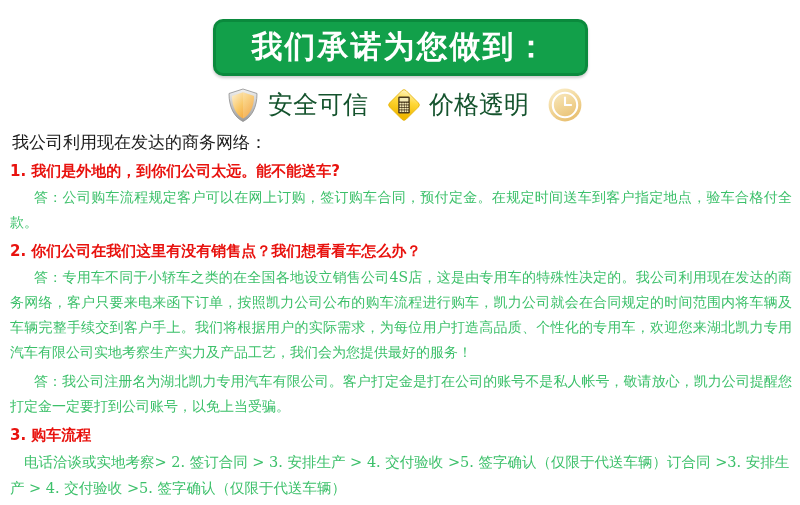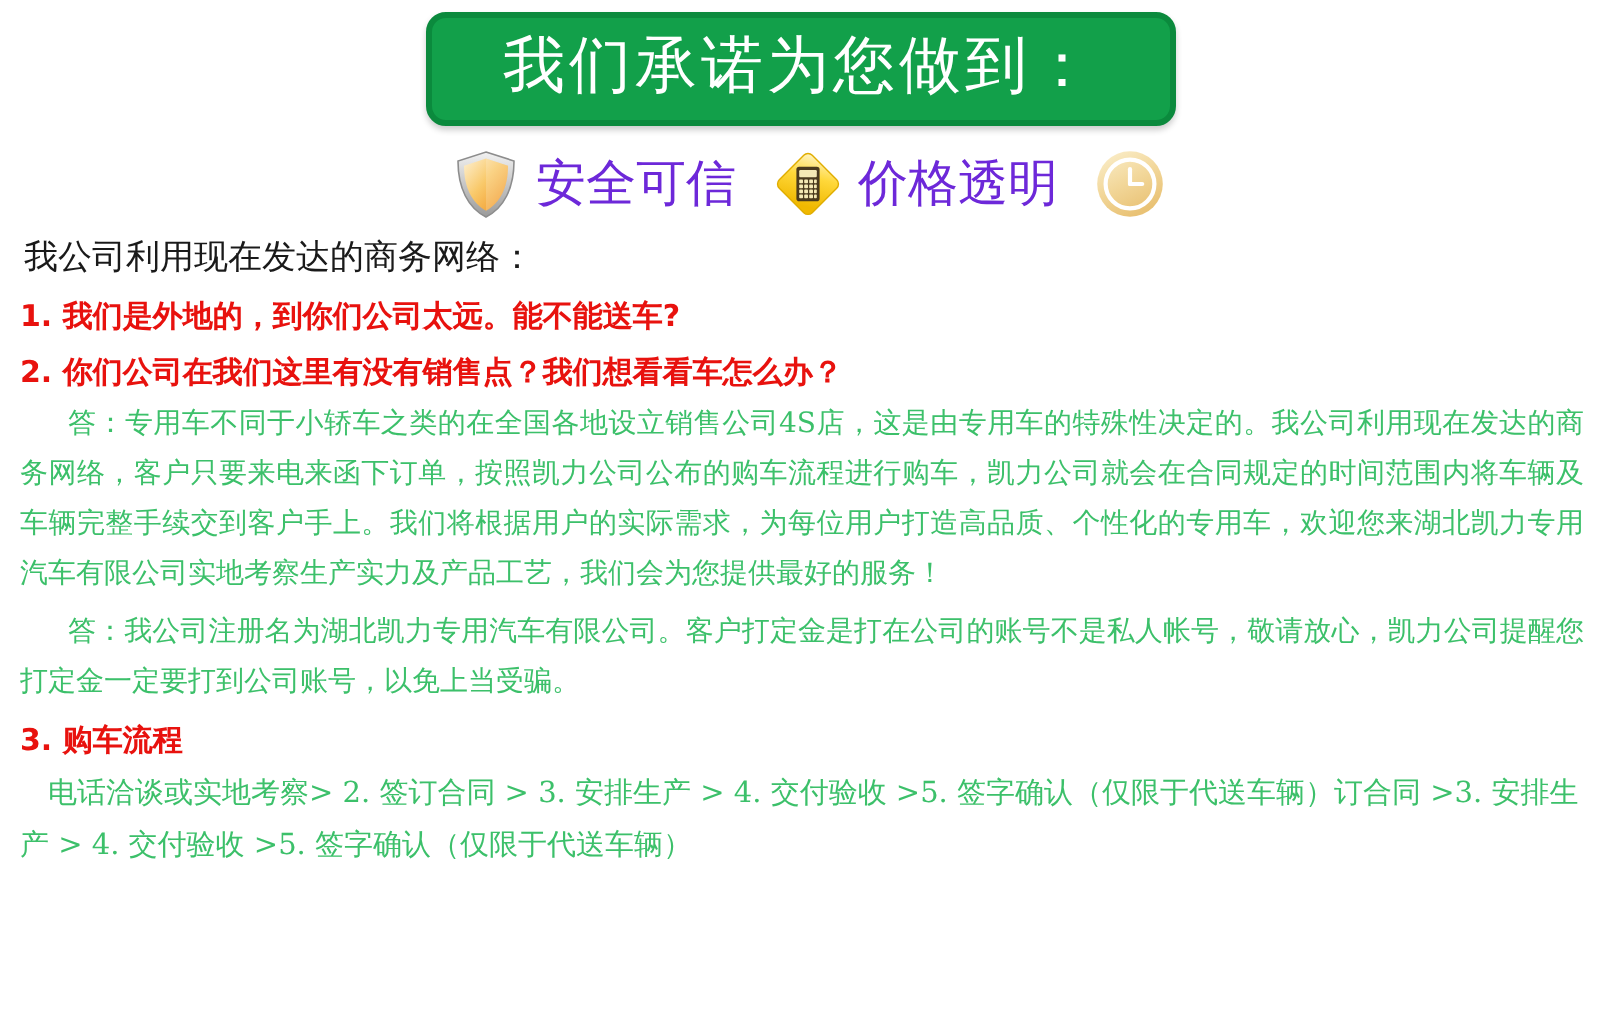--- a/index.html
+++ b/index.html
@@ -18,21 +18,22 @@
     width: 800px;
     height: 505px;
     background: #ffffff;
   }
 
   
   .banner-row {
     display: flex;
     justify-content: center;
     align-items: center;
-    padding-top: 6px;
+    padding-top: 19px;
+    font-weight: bold;
   }
   .banner {
     background: #12a04a;
     border: 3px solid #0b8a3d;
     border-radius: 10px;
     padding: 5px 36px 8px 36px;
     box-shadow: 0 2px 3px rgba(0,0,0,0.20);
   }
   .banner-text {
     color: #ffffff;
@@ -53,21 +54,21 @@
     padding-left: 8px;
   }
   .feature {
     display: flex;
     align-items: center;
     gap: 7px;
   }
   .feature-label {
     font-size: 25px;
     line-height: 30px;
-    color: #6d28d9;
+    color: #14532d;
     white-space: nowrap;
     font-family: "DejaVu Serif", "Liberation Serif", serif;
   }
   .ficon {
     width: 36px;
     height: 36px;
     flex: 0 0 36px;
     display: block;
   }
 
@@ -193,20 +194,21 @@
     </div>
 
 
   </div>
 
   <div class="content">
 
     <div class="heading">我公司利用现在发达的商务网络：</div>
 
     <div class="q">1. 我们是外地的，到你们公司太远。能不能送车?</div>
+    <div class="a">答：公司购车流程规定客户可以在网上订购，签订购车合同，预付定金。在规定时间送车到客户指定地点，验车合格付全款。</div>
 
     <div class="q">2. 你们公司在我们这里有没有销售点？我们想看看车怎么办？</div>
     <div class="a">答：专用车不同于小轿车之类的在全国各地设立销售公司4S店，这是由专用车的特殊性决定的。我公司利用现在发达的商务网络，客户只要来电来函下订单，按照凯力公司公布的购车流程进行购车，凯力公司就会在合同规定的时间范围内将车辆及车辆完整手续交到客户手上。我们将根据用户的实际需求，为每位用户打造高品质、个性化的专用车，欢迎您来湖北凯力专用汽车有限公司实地考察生产实力及产品工艺，我们会为您提供最好的服务！</div>
 
     <div class="a">答：我公司注册名为湖北凯力专用汽车有限公司。客户打定金是打在公司的账号不是私人帐号，敬请放心，凯力公司提醒您打定金一定要打到公司账号，以免上当受骗。</div>
 
     <div class="q">3. 购车流程</div>
     <div class="flow">电话洽谈或实地考察&gt; 2. 签订合同 &gt; 3. 安排生产 &gt; 4. 交付验收 &gt;5. 签字确认（仅限于代送车辆）订合同 &gt;3. 安排生产 &gt; 4. 交付验收 &gt;5. 签字确认（仅限于代送车辆）</div>
 
   </div>

